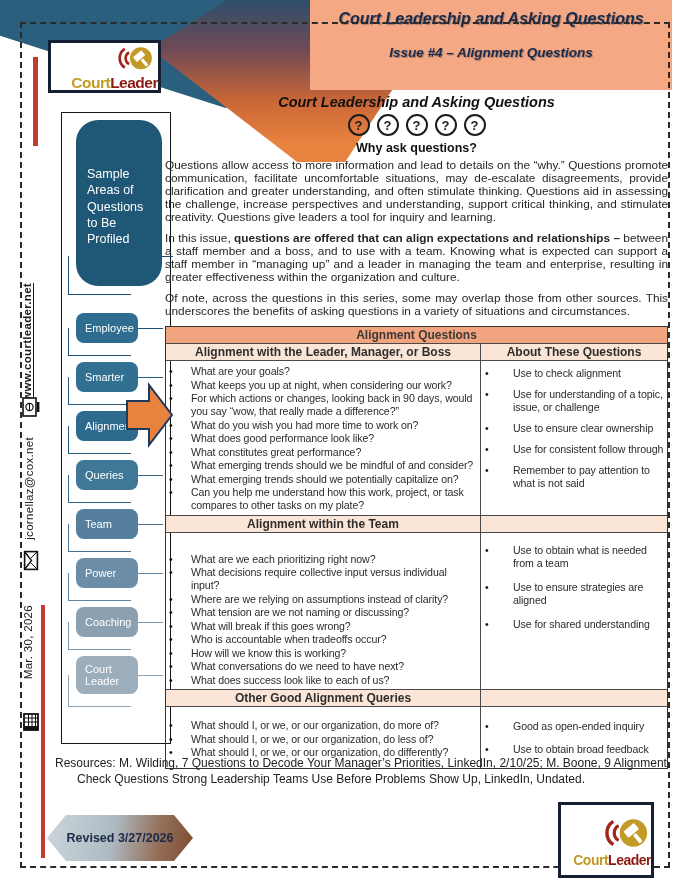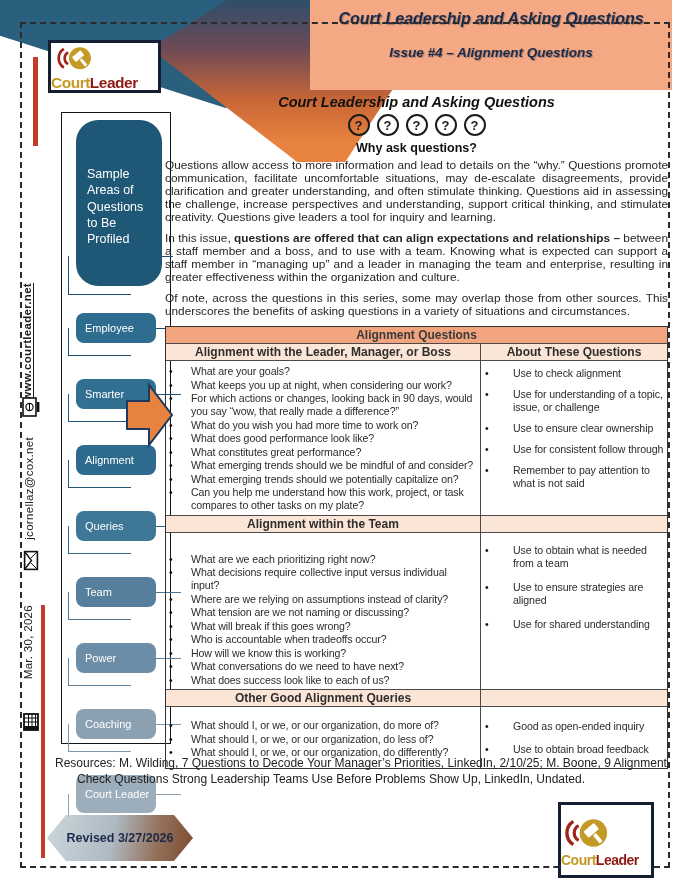--- a/index.html
+++ b/index.html
@@ -25,21 +25,21 @@
     text-shadow:1px 1px 1px rgba(70,70,70,.45);}
   .banner .b-sub{font-size:13.5px; font-weight:bold; font-style:italic; color:var(--navy);
     margin-top:17px; text-shadow:1px 1px 1px rgba(70,70,70,.45);}
 
   
   .pborder{position:absolute; left:20px; top:22px; width:650px; height:846px;
     border:2px dashed #2b2b2b; z-index:40; pointer-events:none;}
 
   
   .logo-box{position:absolute; background:#fff; border:3px solid #141F33; z-index:45;
-    display:flex; flex-direction:column; align-items:flex-start; justify-content:center;}
+    display:flex; flex-direction:column; align-items:flex-end; justify-content:center;}
   .logo-top{left:48px; top:40px; width:113px; height:53px;}
   .logo-bottom{left:558px; top:802px; width:96px; height:76px;}
   .brand{font-weight:bold; letter-spacing:-0.5px; line-height:1; margin-top:1px;}
   .logo-top .brand{font-size:15.5px;}
   .logo-bottom .brand{font-size:14px;}
   .brand .b1{color:var(--gold);}
   .brand .b2{color:var(--darkred);}
 
   
   .redbar{position:absolute; background:var(--red); z-index:30;}
@@ -60,21 +60,21 @@
   
   .sidebar{position:absolute; left:61px; top:112px; width:110px; height:632px;
     border:1.5px solid #141414; background:#fff; z-index:5;}
   .sb-big{position:relative; margin:7px 0 0 14px; width:86px; height:166px; border-radius:22px;
     background:#1F5876; color:#fff; font-size:12.5px; line-height:1.3; padding:46px 6px 0 11px;}
   .sb-big::before{content:''; position:absolute; left:-8px; bottom:-9px; width:62px; height:38px;
     border-left:1.8px solid #1E4E74; border-bottom:1.8px solid #1E4E74;}
   .sb-big::after{content:''; position:absolute; right:-11px; top:136px; width:11px;
     border-top:1.8px solid #1E4E74;}
   .sb-items{margin:27px 0 0 14px;}
-  .sb-item{position:relative; width:80px; margin-bottom:36px;}
+  .sb-item{position:relative; width:62px; margin-bottom:19px;}
   .sb-btn{height:30px; border-radius:8px; background:var(--c,#2E6D8F); color:#fff;
     font-size:11px; line-height:1.1; display:flex; align-items:center; padding-left:9px;}
   .sb-item::before{content:''; position:absolute; left:-8px; top:50%; width:62px; height:calc(50% + 12px);
     border-left:1.8px solid var(--l,#1E4E74); border-bottom:1.8px solid var(--l,#1E4E74);}
   .sb-item::after{content:''; position:absolute; left:100%; top:50%; width:25px;
     border-top:1.8px solid var(--l,#1E4E74);}
   .sb-item.i0{--c:#2E6D8F; --l:#1E4E74;}
   .sb-item.i1{--c:#317090; --l:#27597B;}
   .sb-item.i2{--c:#2D6A8D; --l:#27597B;}
   .sb-item.i3{--c:#3F7797; --l:#35688A;}

